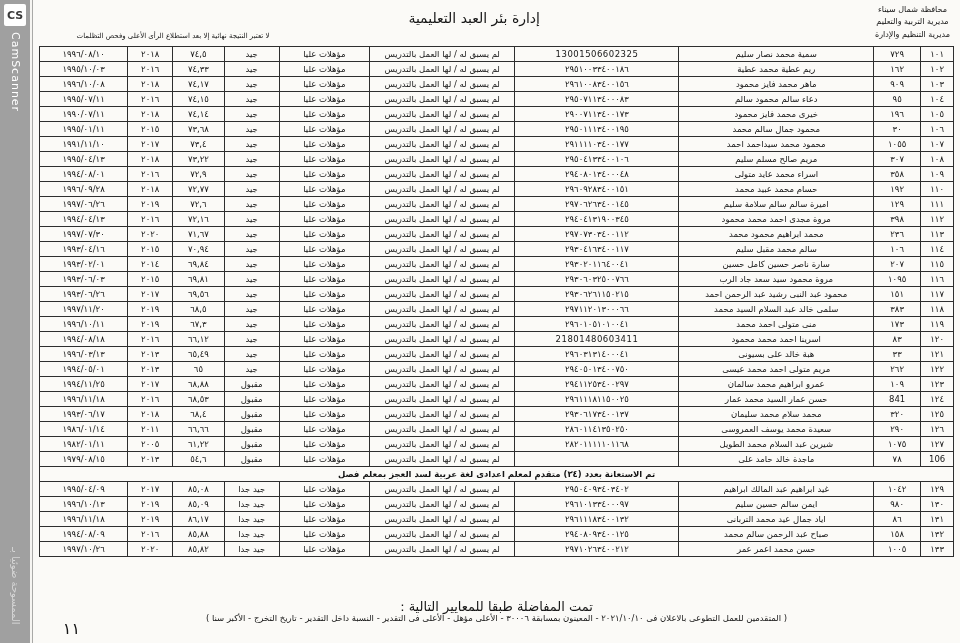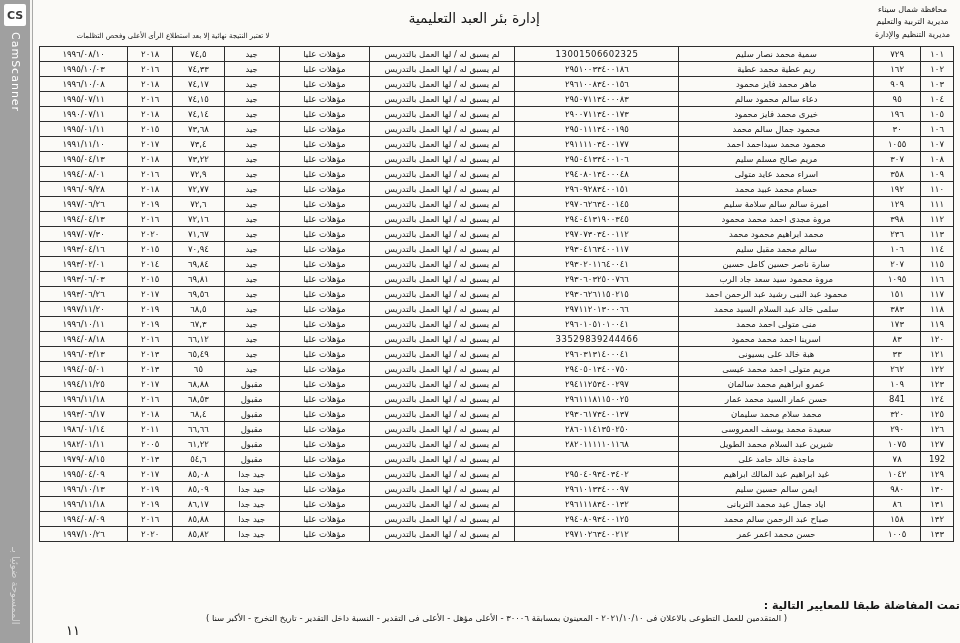--- a/index.html
+++ b/index.html
@@ -66,29 +66,29 @@
   td.col-nid { letter-spacing: .5px; font-size: 9px; }
   td.col-serial, td.col-num, td.col-year, td.col-score { font-size: 9px; }
   td.col-date { font-size: 9px; }
   td.note-cell {
     text-align: right; padding-right: 120px; font-size: 9.5px; font-weight: bold;
   }
 
   
   .footer-line1 {
     position: absolute; top: 599px; left: 0; right: 0;
-    text-align: right; font-size: 11px; font-weight: bold;
+    text-align: center; font-size: 13px; font-weight: normal;
   }
   .footer-line2 {
     position: absolute; top: 613px; left: 0; right: 0;
     text-align: center; font-size: 8.5px; white-space: nowrap;
   }
   .page-number {
     position: absolute; bottom: 5px; right: 880px;
-    font-size: 13px;
+    font-size: 16px;
   }
 </style>
 </head>
 <body>
 
 <div class="scan-strip">
   <div class="cs-logo">CS</div>
   <div class="cs-brand">CamScanner</div>
   <div class="cs-watermark-ar">الممسوحة ضوئيا بـ</div>
 </div>
@@ -346,21 +346,21 @@
             <td class="col-qualification">مؤهلات عليا</td>
             <td class="col-grade">جيد</td>
             <td class="col-score">٦٧,٣</td>
             <td class="col-year">٢٠١٩</td>
             <td class="col-date">١٩٩٦/١٠/١١</td>
           </tr>
           <tr>
             <td class="col-serial">١٢٠</td>
             <td class="col-num">٨٣</td>
             <td class="col-name">اسرينا احمد محمد محمود</td>
-            <td class="col-nid">33529839244466</td>
+            <td class="col-nid">21801480603411</td>
             <td class="col-statement">لم يسبق له / لها العمل بالتدريس</td>
             <td class="col-qualification">مؤهلات عليا</td>
             <td class="col-grade">جيد</td>
             <td class="col-score">٦٦,١٢</td>
             <td class="col-year">٢٠١٦</td>
             <td class="col-date">١٩٩٤/٠٨/١٨</td>
           </tr>
           <tr>
             <td class="col-serial">١٢١</td>
             <td class="col-num">٣٣</td>
@@ -439,32 +439,35 @@
             <td class="col-name">شيرين عبد السلام محمد الطويل</td>
             <td class="col-nid">٢٨٢٠١١١١١٠١١٦٨</td>
             <td class="col-statement">لم يسبق له / لها العمل بالتدريس</td>
             <td class="col-qualification">مؤهلات عليا</td>
             <td class="col-grade">مقبول</td>
             <td class="col-score">٦١,٢٢</td>
             <td class="col-year">٢٠٠٥</td>
             <td class="col-date">١٩٨٢/٠١/١١</td>
           </tr>
           <tr>
-            <td class="col-serial">192</td>
+            <td class="col-serial">106</td>
             <td class="col-num">٧٨</td>
             <td class="col-name">ماجدة خالد حامد على</td>
             <td class="col-nid"></td>
             <td class="col-statement">لم يسبق له / لها العمل بالتدريس</td>
             <td class="col-qualification">مؤهلات عليا</td>
             <td class="col-grade">مقبول</td>
             <td class="col-score">٥٤,٦</td>
             <td class="col-year">٢٠١٣</td>
             <td class="col-date">١٩٧٩/٠٨/١٥</td>
           </tr>
           <tr>
+            <td colspan="10" class="note-cell">تم الاستعانة بعدد (٣٤) متقدم لمعلم اعدادى لغة عربية لسد العجز بمعلم فصل</td>
+          </tr>
+          <tr>
             <td class="col-serial">١٢٩</td>
             <td class="col-num">١٠٤٢</td>
             <td class="col-name">غيد ابراهيم عبد المالك ابراهيم</td>
             <td class="col-nid">٢٩٥٠٤٠٩٣٤٠٣٤٠٢</td>
             <td class="col-statement">لم يسبق له / لها العمل بالتدريس</td>
             <td class="col-qualification">مؤهلات عليا</td>
             <td class="col-grade">جيد جدا</td>
             <td class="col-score">٨٥,٠٨</td>
             <td class="col-year">٢٠١٧</td>
             <td class="col-date">١٩٩٥/٠٤/٠٩</td>

